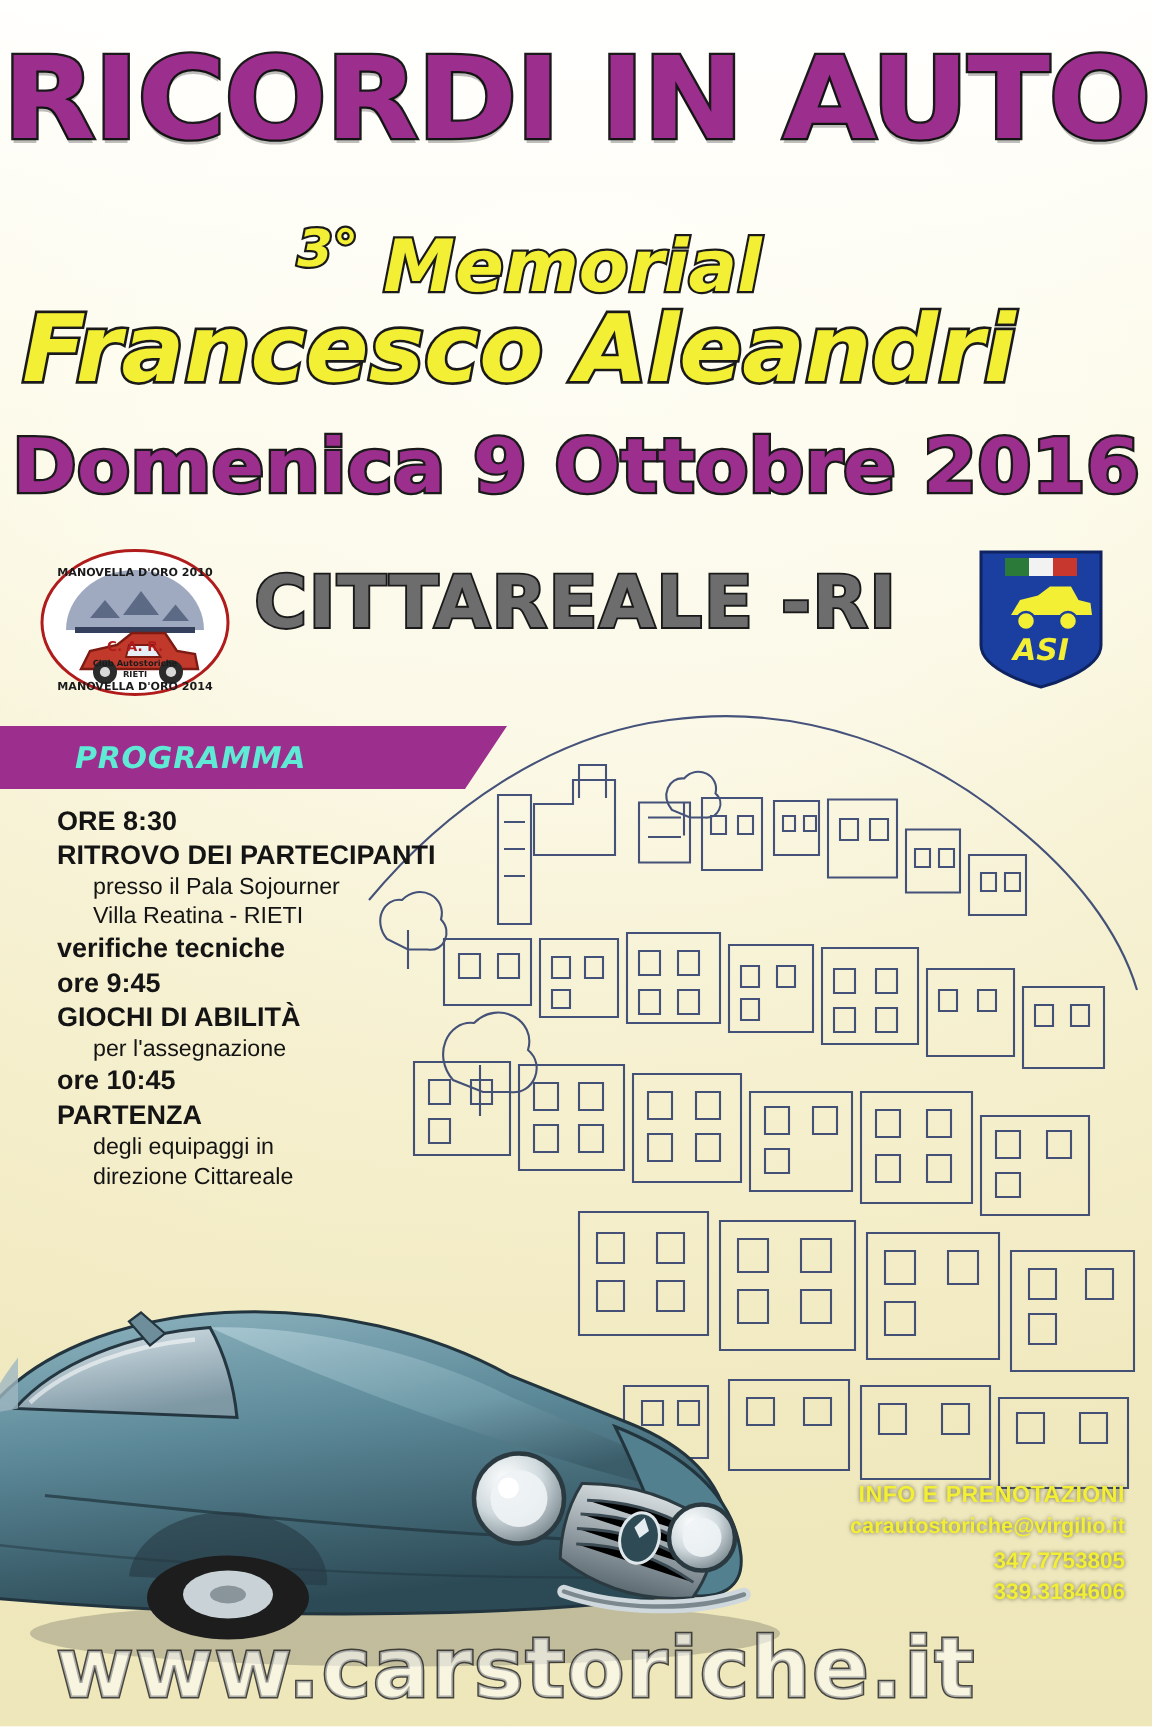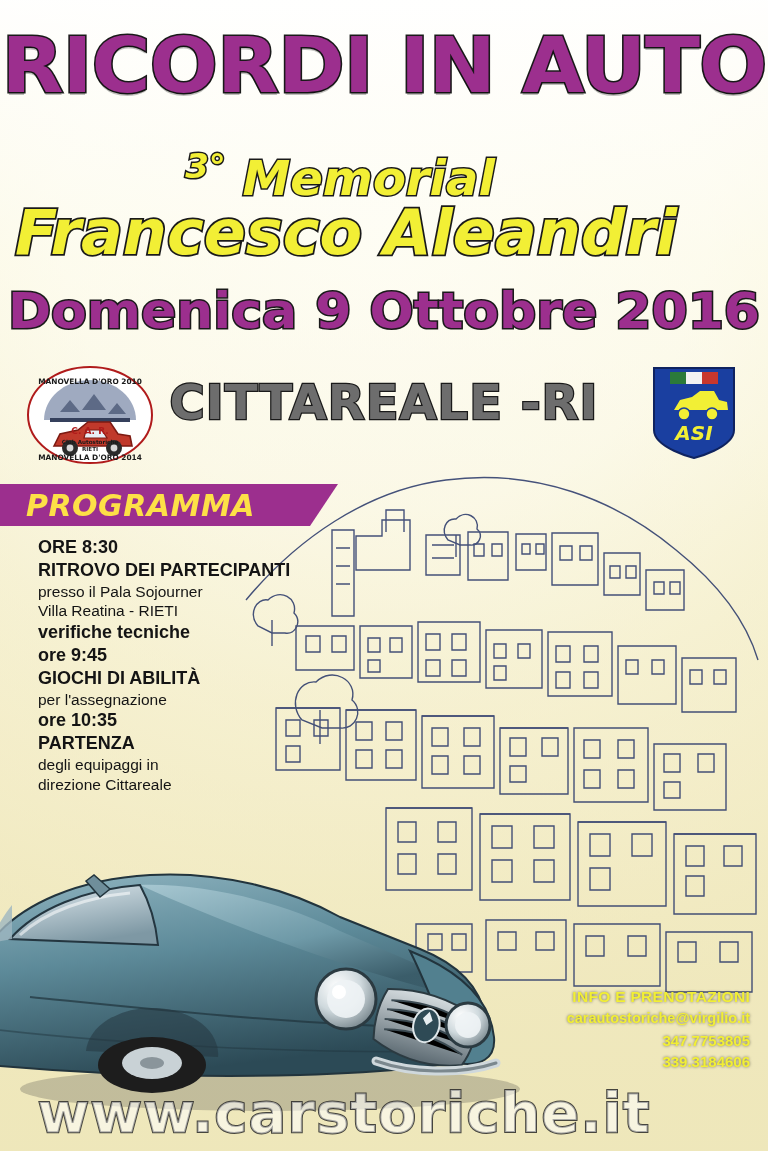--- a/index.html
+++ b/index.html
@@ -33,21 +33,21 @@
     letter-spacing: -1px;
     color: #9c2f8e;
     -webkit-text-stroke: 3px #1a1a1a;
     paint-order: stroke fill;
     text-shadow: 0 3px 0 rgba(0,0,0,0.25);
     transform: scaleX(1.06);
     line-height: 0.95;
     z-index: 6;
   }
   .title-sub1 {
-    position: absolute; top: 146px; left: 0; width: 680px;
+    position: absolute; top: 146px; left: 13px; width: 680px;
     text-align: center;
     font-family: "DejaVu Sans", sans-serif;
     font-weight: 900;
     font-style: italic;
     font-size: 48px;
     color: #f2ef35;
     -webkit-text-stroke: 3px #1a1a1a;
     paint-order: stroke fill;
     z-index: 6;
   }
@@ -105,44 +105,46 @@
     z-index: 8;
     display: flex; align-items: center;
   }
   .prog-banner:after {
     content: "";
     position: absolute; right: -28px; top: 0;
     border-top: 42px solid #9c2f8e;
     border-right: 28px solid transparent;
   }
   .prog-banner-label {
-    color: #fde047;
-    font-family: "DejaVu Sans", sans-serif;
-    font-weight: 900;
-    font-size: 30px;
+    color: #5eead4;
+    font-family: "DejaVu Sans", sans-serif;
+    font-weight: 900;
+    font-size: 20px;
     font-style: italic;
     padding-left: 26px;
     letter-spacing: 0.5px;
+    margin-left: 24px;
   }
   .prog-list {
     position: absolute; left: 38px; top: 536px;
     width: 260px;
     z-index: 8;
     color: #141414;
   }
   .prog-list .line { line-height: 1.27; }
   .prog-list .b {
     font-weight: 700;
     font-size: 18px;
     font-family: "Liberation Sans", sans-serif;
   }
   .prog-list .n {
     font-weight: 400;
     font-size: 15.5px;
     font-family: "Liberation Sans", sans-serif;
+    margin-left: 24px;
   }
   
   .townart {
     position: absolute; left: 236px; top: 420px;
     width: 532px; height: 620px;
     z-index: 4;
     opacity: 0.95;
   }
   
   .carwrap {
@@ -313,21 +315,21 @@
 
   <div class="prog-list">
     <div class="line b">ORE 8:30</div>
     <div class="line b">RITROVO DEI PARTECIPANTI</div>
     <div class="line n">presso il Pala Sojourner</div>
     <div class="line n">Villa Reatina - RIETI</div>
     <div class="line b">verifiche tecniche</div>
     <div class="line b">ore 9:45</div>
     <div class="line b">GIOCHI DI ABILITÀ</div>
     <div class="line n">per l'assegnazione</div>
-    <div class="line b">ore 10:35</div>
+    <div class="line b">ore 10:45</div>
     <div class="line b">PARTENZA</div>
     <div class="line n">degli equipaggi in</div>
     <div class="line n">direzione Cittareale</div>
   </div>
 
   <svg class="carwrap" viewBox="0 0 560 320">
     <defs>
       <linearGradient id="body" x1="0" y1="0" x2="0.3" y2="1">
         <stop offset="0%" stop-color="#8fb4c0"></stop>
         <stop offset="45%" stop-color="#5d8a99"></stop>

